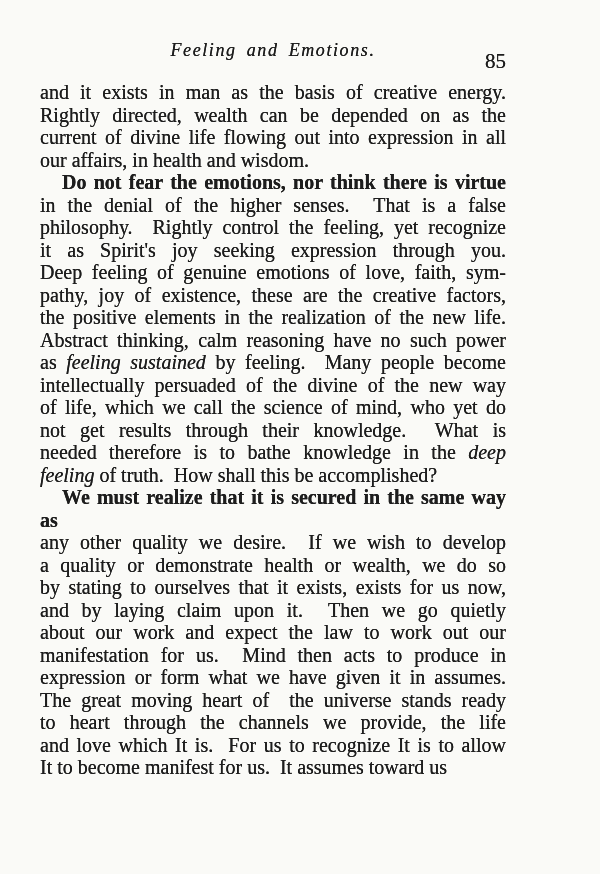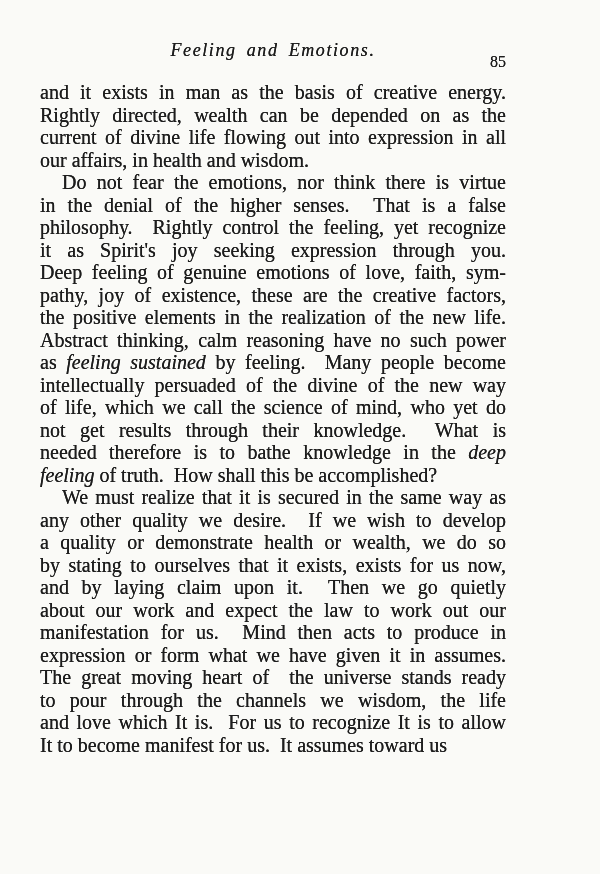--- a/index.html
+++ b/index.html
@@ -28,38 +28,38 @@
     font-size: 18px;
     line-height: 21px;
     letter-spacing: 1.6px;
     word-spacing: 4px;
     text-shadow: 0 0 0.3px currentColor;
   }
   .page-number {
     position: absolute;
     right: 0;
     top: 50px;
-    font-size: 16px;
+    font-size: 21px;
     line-height: 23px;
     text-shadow: 0 0 0.3px currentColor;
   }
   .body-text {
     margin-top: 20px;
     font-size: 20px;
     line-height: 22.5px;
   }
   .line {
     text-align: justify;
     text-align-last: justify;
     white-space: nowrap; 
     text-shadow: 0 0 0.35px currentColor;
   }
   .line span, .line i { white-space: normal; }
   .line { white-space: normal; }
-  .line.indent { text-indent: 22px; }
+  .line.indent { text-indent: 22px; font-weight: bold; }
   .line.last { text-align-last: left; }
 </style>
 </head>
 <body>
 
 <div class="page">
   <div class="content">
     <div class="running-header">
       <div class="running-title">Feeling and Emotions.</div>
       <div class="page-number">85</div>
@@ -85,18 +85,18 @@
         <div class="line last"><i>feeling</i><span> of truth.&nbsp; How shall this be accomplished?</span></div>
         <div class="line indent"><span>We must realize that it is secured in the same way as</span></div>
         <div class="line"><span>any other quality we desire.&nbsp; If we wish to develop</span></div>
         <div class="line"><span>a quality or demonstrate health or wealth, we do so</span></div>
         <div class="line"><span>by stating to ourselves that it exists, exists for us now,</span></div>
         <div class="line"><span>and by laying claim upon it.&nbsp; Then we go quietly</span></div>
         <div class="line"><span>about our work and expect the law to work out our</span></div>
         <div class="line"><span>manifestation for us.&nbsp; Mind then acts to produce in</span></div>
         <div class="line"><span>expression or form what we have given it in assumes.</span></div>
         <div class="line"><span>The great moving heart of&nbsp; the universe stands ready</span></div>
-        <div class="line"><span>to pour through the channels we wisdom, the life</span></div>
+        <div class="line"><span>to heart through the channels we provide, the life</span></div>
         <div class="line"><span>and love which It is.&nbsp; For us to recognize It is to allow</span></div>
         <div class="line last"><span>It to become manifest for us.&nbsp; It assumes toward us</span></div>
       </div>
   </div>
 </div>
 
 </body></html>

